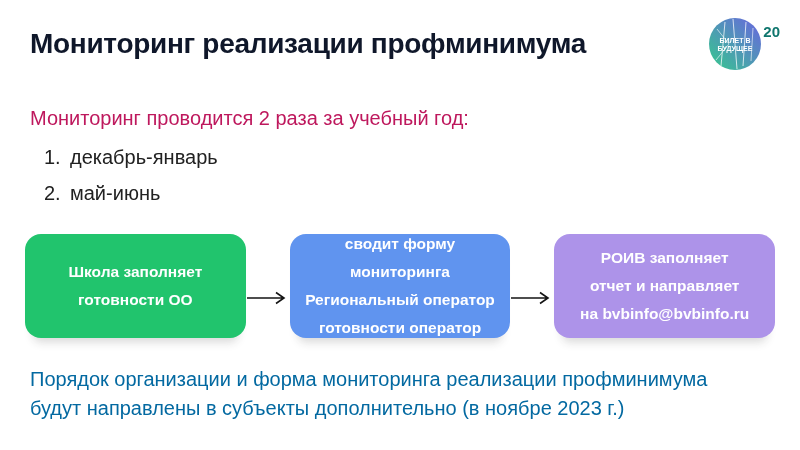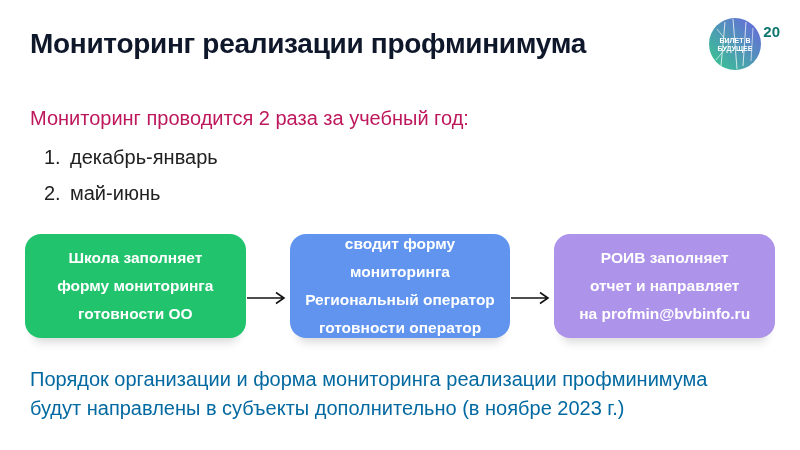--- a/index.html
+++ b/index.html
@@ -76,42 +76,41 @@
     <div class="li">
       <span class="num">2.</span>
       <span>май-июнь</span>
     </div>
   </div>
 
   <div class="flow">
 
     <div class="step" style="background: rgb(33, 196, 109);">
       <div>Школа заполняет</div>
-      <div>форму мониторинга</div>
       <div>готовности ОО</div>
     </div>
 
     <svg class="arrow" width="44" height="16" viewBox="0 0 44 16">
       <path d="M1 8 L37 8 M30 2.5 L38 8 L30 13.5" stroke="#141414" stroke-width="1.6" fill="none"></path>
     </svg>
 
     <div class="step" style="background: rgb(96, 148, 239);">
       <div>сводит форму мониторинга</div>
       <div>Региональный оператор</div>
       <div>готовности оператор</div>
     </div>
 
     <svg class="arrow" width="44" height="16" viewBox="0 0 44 16">
       <path d="M1 8 L37 8 M30 2.5 L38 8 L30 13.5" stroke="#141414" stroke-width="1.6" fill="none"></path>
     </svg>
 
     <div class="step" style="background: rgb(173, 147, 233);">
       <div>РОИВ заполняет</div>
       <div>отчет и направляет</div>
-      <div><span>на </span><span class="email">profmin@bvbinfo.ru</span></div>
+      <div><span>на </span><span class="email">bvbinfo@bvbinfo.ru</span></div>
     </div>
 
   </div>
 
   <div class="footer">
     <div>Порядок организации и форма мониторинга реализации профминимума</div>
     <div>будут направлены в субъекты дополнительно (в ноябре 2023 г.)</div>
   </div>
 
 </div>

